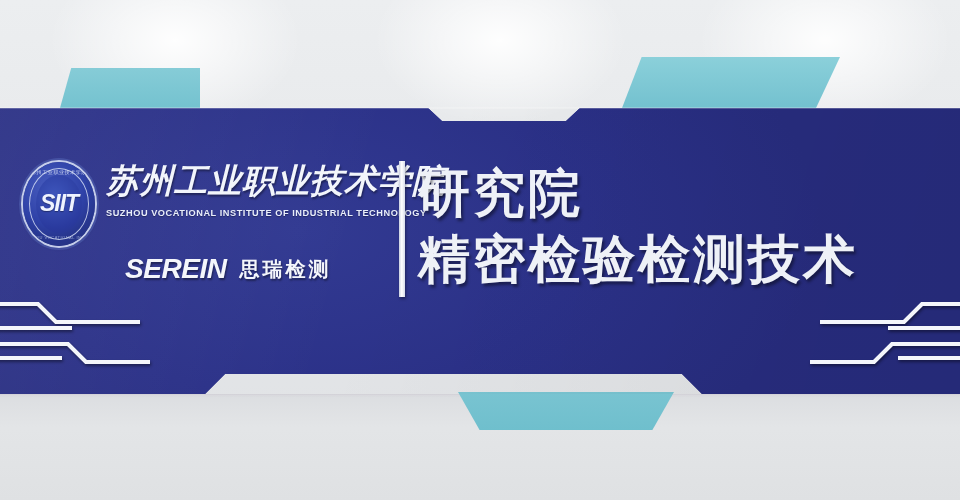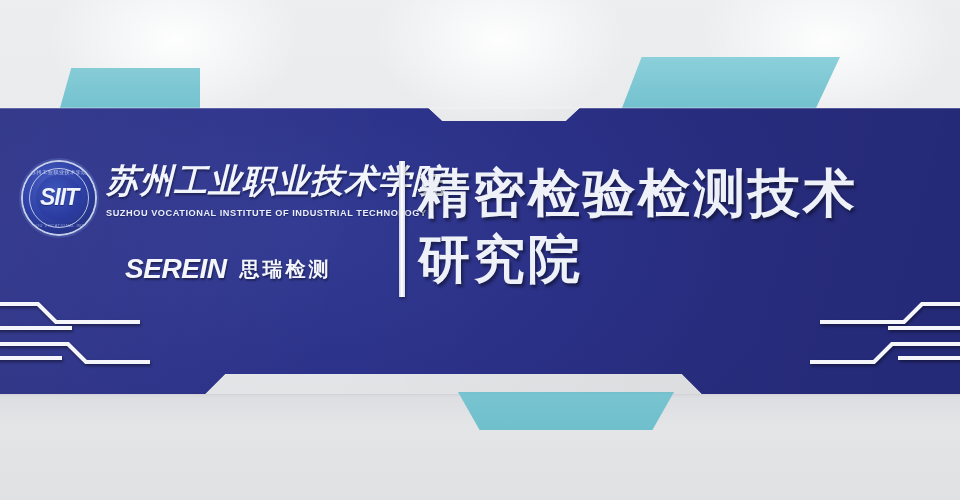--- a/index.html
+++ b/index.html
@@ -64,21 +64,21 @@
     background:linear-gradient(105deg,rgba(255,255,255,.055) 0%,rgba(255,255,255,0) 38%,rgba(0,0,0,.05) 100%);
     pointer-events:none;
   }
   #panelTopEdge {
     position:absolute; left:0; top:107px; width:960px; height:2px;
     background:rgba(255,255,255,.22);
   }
   
   #logoBlock { position:absolute; left:20px; top:160px; width:370px; height:135px; }
   #emblem {
-    position:absolute; left:3px; top:2px; width:72px; height:72px; border-radius:50%;
+    position:absolute; left:3px; top:2px; width:72px; height:84px; border-radius:50%;
     background:
       radial-gradient(circle at 38% 32%, #4a5fc0 0%, #2f42a8 46%, #27368f 68%, #243178 100%);
     box-shadow:0 0 0 2px rgba(220,228,248,.85), 0 0 0 4px rgba(90,110,190,.45), 0 1px 4px rgba(0,0,0,.35);
     overflow:hidden;
   }
   #emblemRing {
     position:absolute; left:6px; top:6px; right:6px; bottom:6px; border-radius:50%;
     border:1.5px solid rgba(226,233,250,.78);
   }
   #emblemCore {
@@ -177,22 +177,22 @@
 
     <div id="sereinRow">
       <span id="sereinLatin">SEREIN</span>
       <span id="sereinCn">思瑞检测</span>
     </div>
   </div>
 
   <div id="divider"></div>
 
   <div id="headline">
+    <div>研究院</div>
     <div>精密检验检测技术</div>
-    <div>研究院</div>
   </div>
 
   <svg id="circuitLeft" viewBox="0 0 230 80">
     <path class="cline" d="M -5 8 H 38 L 56 26 H 140"></path>
     <path class="cline" d="M -5 32 H 72"></path>
     <path class="cline" d="M -5 48 H 68 L 86 66 H 150"></path>
     <path class="cline" d="M -5 62 H 62"></path>
   </svg>
 
   <svg id="circuitRight" viewBox="0 0 230 80">

